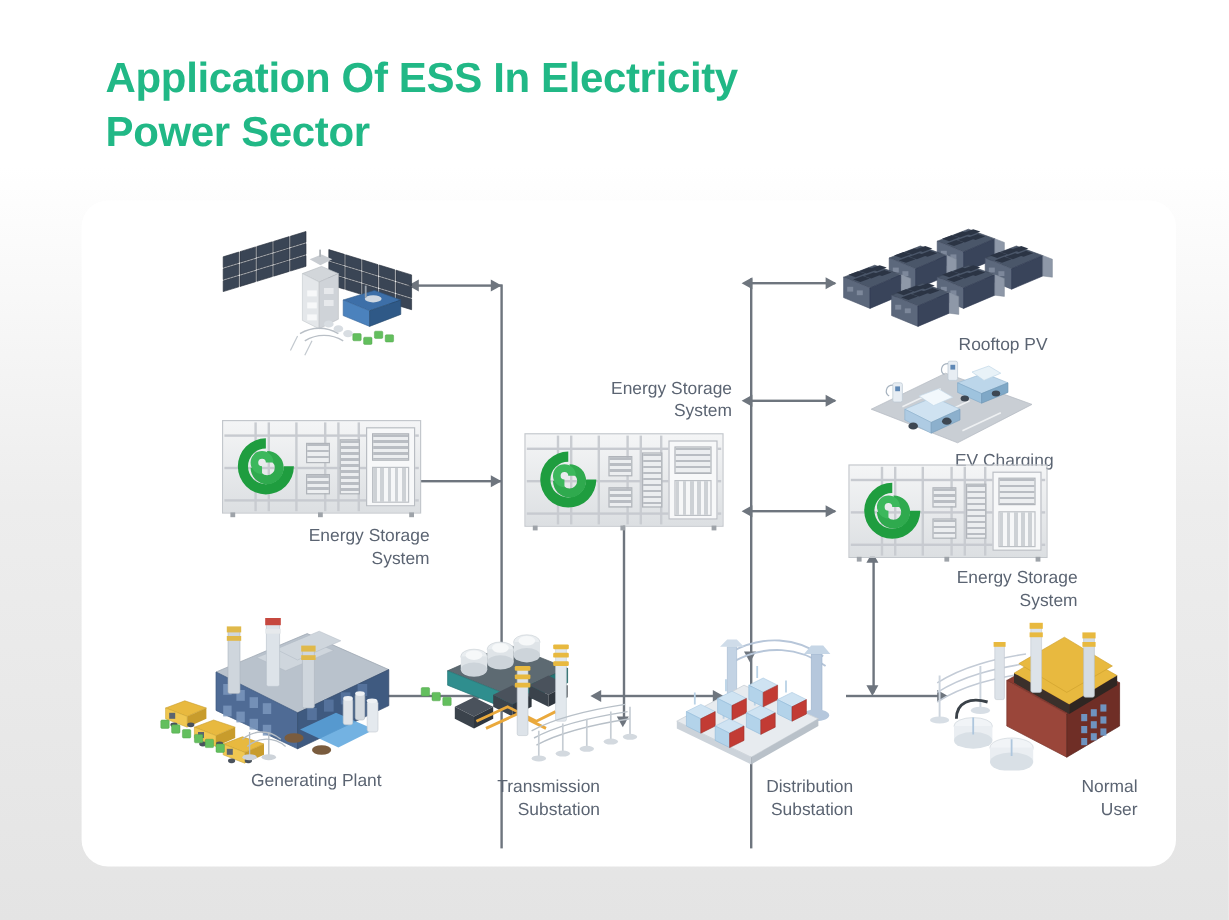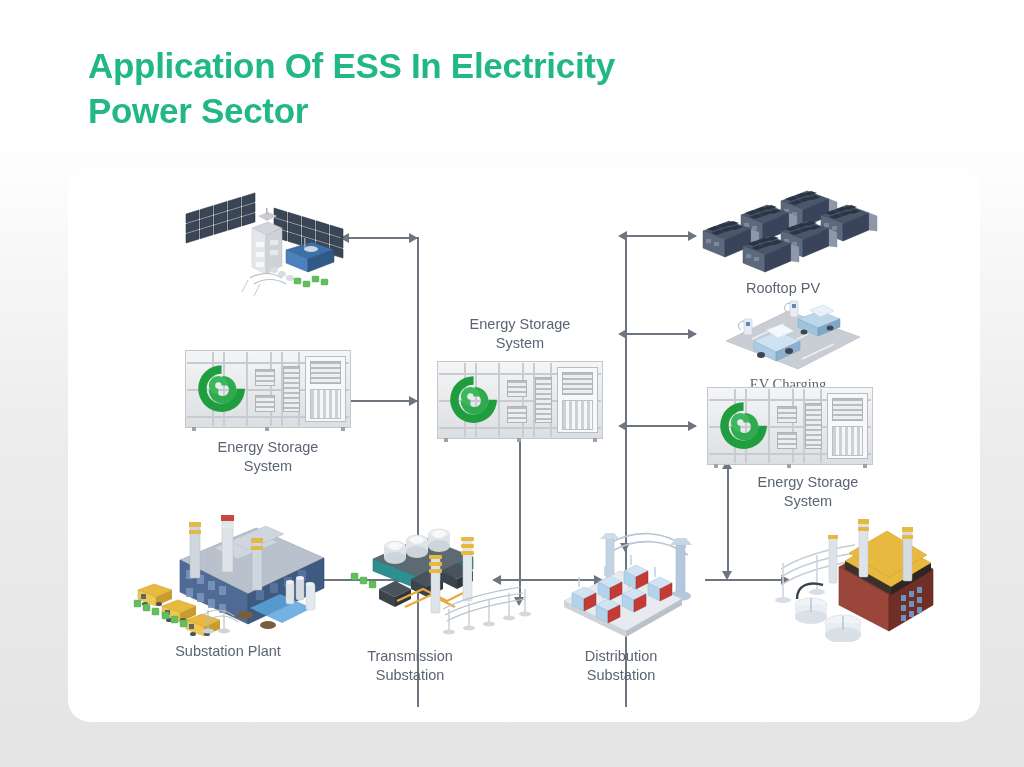--- a/index.html
+++ b/index.html
@@ -14,21 +14,21 @@
     font-size:35px; font-weight:bold; line-height:1.28;
     color:#21b886; letter-spacing:-0.3px;
     white-space:pre-line;
   }
   #diagram-card {
     position:absolute; left:68px; top:167px; width:912px; height:555px;
     background:#ffffff; border-radius:22px;
   }
   .node { position:absolute; }
   .node-label {
-    position:absolute; width:180px; text-align:center; left:50%;
+    position:absolute; width:180px; text-align:right; left:50%;
     transform:translateX(-50%);
     font-size:14.5px; color:#5b6472; line-height:1.32;
     white-space:pre-line;
   }
   .art { position:absolute; left:50%; transform:translateX(-50%); }
 
   
   .ln { position:absolute; background:#6e757e; }
   .h-line { height:1.7px; }
   .v-line { width:1.7px; }
@@ -291,21 +291,21 @@
         <use href="#bldg" x="48" y="14"></use>
         <use href="#bldg" x="128" y="14"></use>
         <use href="#bldg" x="10" y="30"></use>
         <use href="#bldg" x="88" y="30"></use>
         <use href="#bldg" x="50" y="45"></use>
       </svg>
     </div>
     <div class="node-label" style="top:92px; left:95px;">Rooftop PV</div>
   </div>
 
-  <div class="node" style="left:640px; top:130px; width:170px; height:105px;font-family:Liberation Serif, serif;">
+  <div class="node" style="left:640px; top:130px; width:170px; height:105px;">
     <div class="art" style="top:0; width:150px; height:78px;">
       <svg viewBox="0 0 150 78" width="150" height="78">
 
         <polygon points="8,44 70,14 142,40 80,72" fill="#c9ced4" stroke="#b4bac1" stroke-width="0.6"></polygon>
 
         <g stroke="#eef0f2" stroke-width="1.4">
           <line x1="34" y1="42" x2="66" y2="27"></line>
           <line x1="58" y1="52" x2="90" y2="37"></line>
           <line x1="84" y1="62" x2="116" y2="47"></line>
         </g>
@@ -466,21 +466,21 @@
         <g stroke="#b4bcc4" stroke-width="1.1" fill="none">
           <path d="M74,104 C84,96 96,96 106,104"></path>
           <path d="M78,110 C88,102 100,102 110,110"></path>
           <line x1="80" y1="98" x2="80" y2="118"></line>
           <line x1="96" y1="98" x2="96" y2="118"></line>
         </g>
         <ellipse cx="80" cy="119" rx="6" ry="2.5" fill="#cdd3d9"></ellipse>
         <ellipse cx="96" cy="119" rx="6" ry="2.5" fill="#cdd3d9"></ellipse>
       </svg>
     </div>
-    <div class="node-label" style="top:130px; left:105px;">Substation Plant</div>
+    <div class="node-label" style="top:130px; left:105px;">Generating Plant</div>
   </div>
 
   <div class="node" style="left:272px; top:350px; width:200px; height:175px;">
     <div class="art" style="top:0; width:190px; height:125px;">
       <svg viewBox="0 0 190 125" width="190" height="125">
 
         <polygon points="28,42 78,20 128,40 78,62" fill="#5d6a72" stroke="#4c585f" stroke-width="0.6"></polygon>
         <polygon points="28,42 78,62 78,74 28,54" fill="#2f8e8e" stroke="#257676" stroke-width="0.6"></polygon>
         <polygon points="78,62 128,40 128,52 78,74" fill="#247575" stroke="#1d5e5e" stroke-width="0.6"></polygon>
 
@@ -684,15 +684,17 @@
           <path d="M48,91 L48,105" stroke="#aec6dd" stroke-width="1.5"></path>
           <ellipse cx="80" cy="116" rx="18" ry="8" fill="#f1f4f7" stroke="#cfd6dc" stroke-width="0.6"></ellipse>
           <rect x="62" y="116" width="36" height="12" fill="#eaeef2"></rect>
           <ellipse cx="80" cy="128" rx="18" ry="8" fill="#d9e0e6"></ellipse>
           <path d="M80,109 L80,123" stroke="#aec6dd" stroke-width="1.5"></path>
         </g>
 
         <path d="M34,92 C34,78 46,74 60,78" stroke="#3a4148" stroke-width="2.4" fill="none"></path>
       </svg>
     </div>
+    <div class="node-label" style="top:140px; left:100px;">Normal
+User</div>
   </div>
 
 </div>
 
 </body></html>

